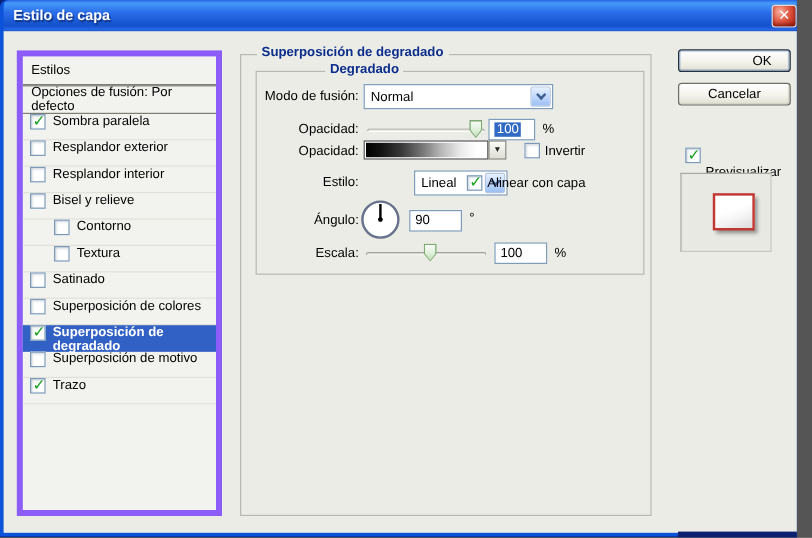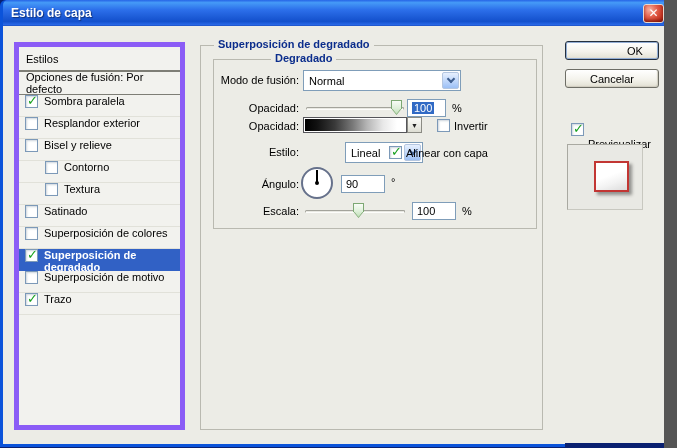--- a/index.html
+++ b/index.html
@@ -117,20 +117,24 @@
             <div class="srow">
               <span class="cb checked"></span>
               <span class="lbl">Sombra paralela</span>
             </div>
             <div class="srow">
               <span class="cb"></span>
               <span class="lbl">Resplandor exterior</span>
             </div>
             <div class="srow">
               <span class="cb"></span>
+              <span class="lbl">Resplandor interior</span>
+            </div>
+            <div class="srow">
+              <span class="cb"></span>
               <span class="lbl">Bisel y relieve</span>
             </div>
             <div class="srow ind">
               <span class="cb"></span>
               <span class="lbl">Contorno</span>
             </div>
             <div class="srow ind">
               <span class="cb"></span>
               <span class="lbl">Textura</span>
             </div>

